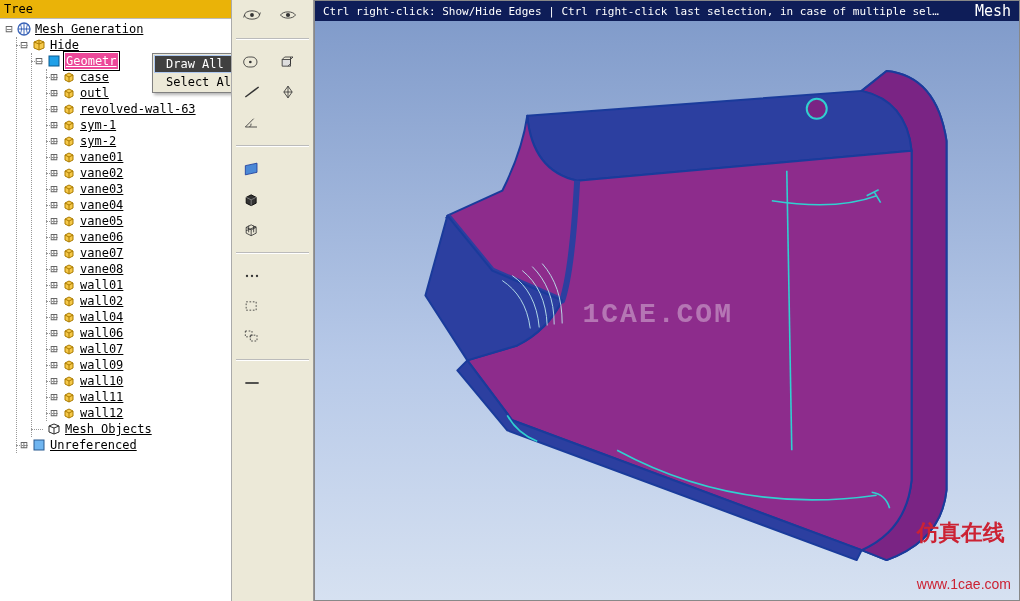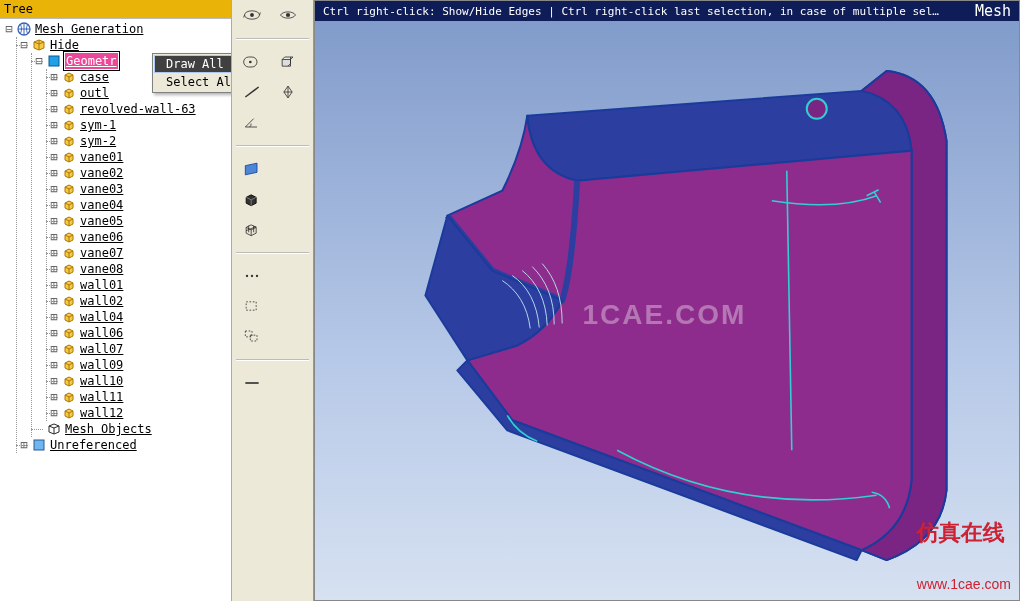--- a/index.html
+++ b/index.html
@@ -22,21 +22,21 @@
   .toolcol { width: 82px; height:100%; background:#ece9d8; border-right:1px solid #999; position:relative; }
   .toolcol .sep { height:1px; background:#bbb; margin:8px 4px; box-shadow: 0 1px 0 #fff; }
   .trow { display:flex; gap:12px; padding:4px 8px; }
   .tbtn { width:24px; height:22px; display:flex; align-items:center; justify-content:center; cursor:default; }
   .tbtn svg { width:20px; height:18px; }
   .viewport { flex:1; position:relative; background: linear-gradient(#7e99c9,#b7c9e8 60%,#d6e1f1); border:1px solid #888; }
   .vp-hdr { position:absolute; top:0; left:0; right:0; height:20px; background:#0e1d58; display:flex; align-items:center; justify-content:space-between; padding:0 8px; color:#fff; font-size:11px; }
   .vp-hdr .hint { color:#fff; font-size:11px; white-space:nowrap; overflow:hidden; text-overflow:ellipsis; max-width:620px; }
   .vp-hdr .rtitle { color:#fff; font-size:15px; }
   .model { position:absolute; inset:20px 0 0 0; }
-  .wm { position:absolute; left:38%; top:48%; color:#fff; opacity:.35; font-size:28px; font-family: Liberation Sans, sans-serif; letter-spacing:2px; user-select:none; pointer-events:none; font-weight:bold;}
+  .wm { position:absolute; left:38%; top:48%; color:#fff; opacity:.35; font-size:28px; font-family: Liberation Mono, monospace; letter-spacing:2px; user-select:none; pointer-events:none; font-weight:bold;}
   .wm-corner { position:absolute; right:8px; bottom:8px; text-align:left; }
   .wm-corner .cn { color:#c23; font-size:22px; font-family: "Microsoft YaHei", sans-serif; font-weight:bold; }
   .wm-corner .url { color:#c23; font-size:14px; font-family: Arial, sans-serif; margin-top: 28px; }
   .meshsvg { width:100%; height:100%; }
 </style>
 </head>
 <body>
 
 <div class="tree-panel">
   <div class="tree-title">Tree</div>

